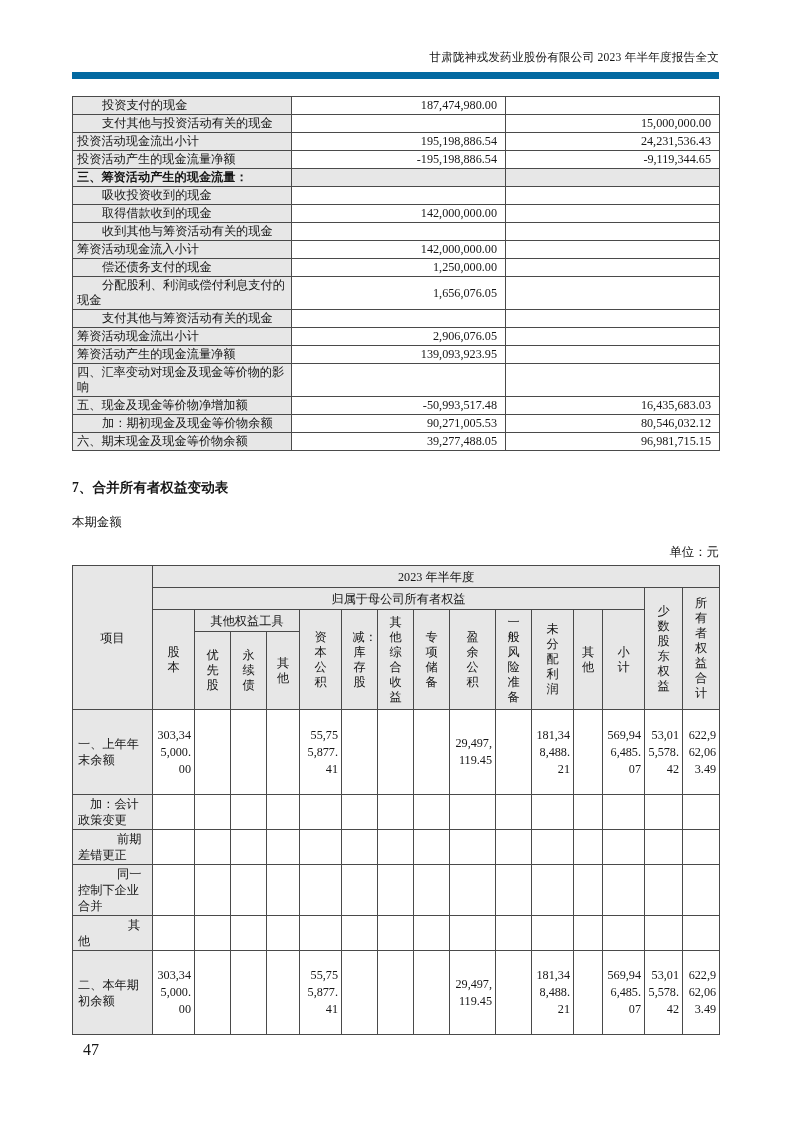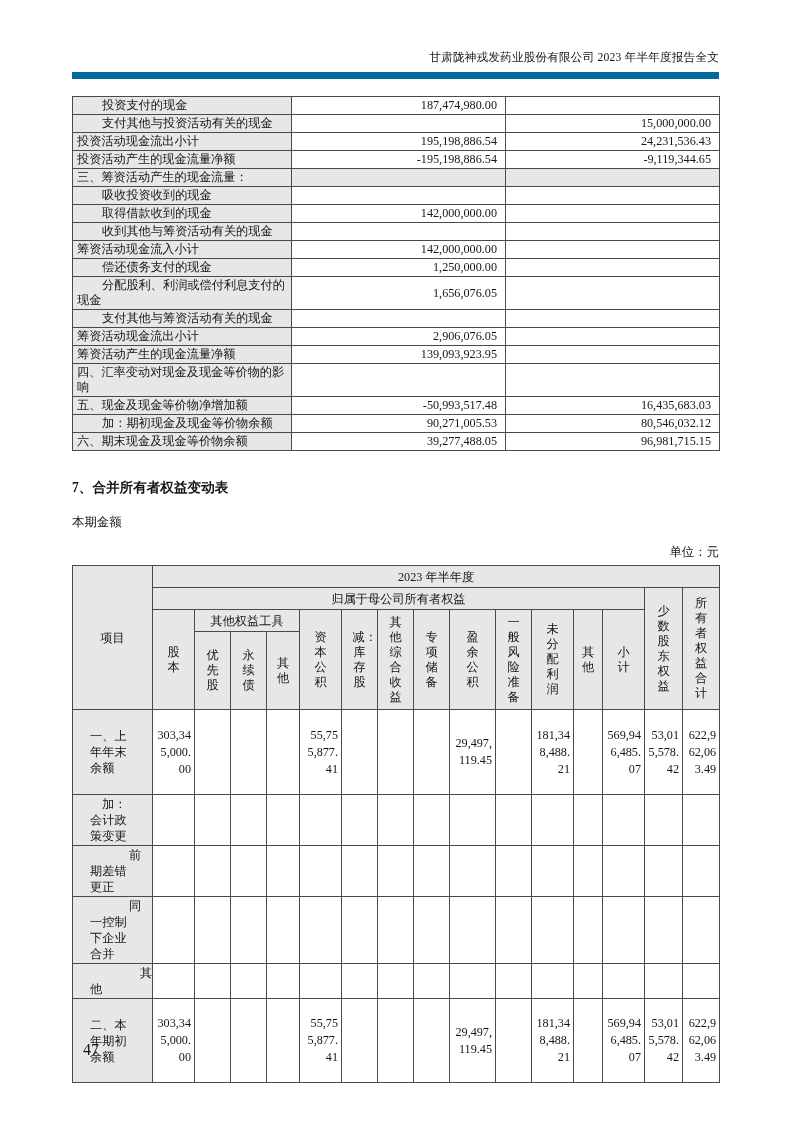--- a/index.html
+++ b/index.html
@@ -14,38 +14,38 @@
     padding-bottom:7px;border-bottom:7px solid #0369a1;
   }
   
   table{border-collapse:collapse;table-layout:fixed;}
   td{overflow:hidden;}
   
   .t1{position:absolute;left:72px;top:96px;width:647px;font-size:12.2px;line-height:15px;}
   .t1 td{border:1px solid #4a4a4a;vertical-align:middle;padding:1px 9px;}
   .t1 td.lbl{background:#e7e7e7;padding:1px 4px;}
   .t1 td.num{text-align:right;padding-right:8px;}
-  .t1 tr.section td{background:#e7e7e7;}
+  .t1 tr.section td{background:#e7e7e7;font-weight:bold;}
   
   .ind0{text-indent:0;}
   .ind1{text-indent:12px;}
   .ind2{text-indent:25px;}
   .ind3{text-indent:39px;}
   .ind4{text-indent:50px;}
   
   .sec-heading{position:absolute;left:72px;top:479px;font-size:13.6px;font-weight:bold;}
   .sub-heading{position:absolute;left:72px;top:514px;font-size:12.4px;}
   .unit-label{position:absolute;left:72px;width:647px;top:544px;text-align:right;font-size:12.4px;}
   
   .t2{position:absolute;left:72px;top:565px;width:647px;font-size:12.2px;line-height:16px;}
   .t2 td{border:1px solid #4a4a4a;vertical-align:middle;text-align:center;padding:0 2px;}
   .t2 td.hd{background:#e7e7e7;}
   .t2 td.vt{line-height:15px;padding:2px 1px;}
   .t2 .v{display:inline-block;width:1.15em;word-break:break-all;text-align:center;}
-  .t2 td.lbl{background:#e7e7e7;text-align:left;padding:1px 17px;line-height:16px;vertical-align:middle;}
+  .t2 td.lbl{background:#e7e7e7;text-align:left;padding:1px 5px;line-height:16px;vertical-align:middle;}
   .t2 td.val{text-align:right;padding:0 3px;vertical-align:middle;}
   .t2 td.val .w{word-break:break-all;line-height:17px;}
   .t2 tr.clipped td.val .w{max-height:68px;overflow:hidden;}
   tr.hA{height:22px;} tr.hB{height:22px;} tr.hC{height:22px;} tr.hD{height:78px;}
   
   .page-number{position:absolute;top:1041px;left:83px;width:650px;text-align:left;font-size:16px;}
 </style>
 </head>
 <body>
 

